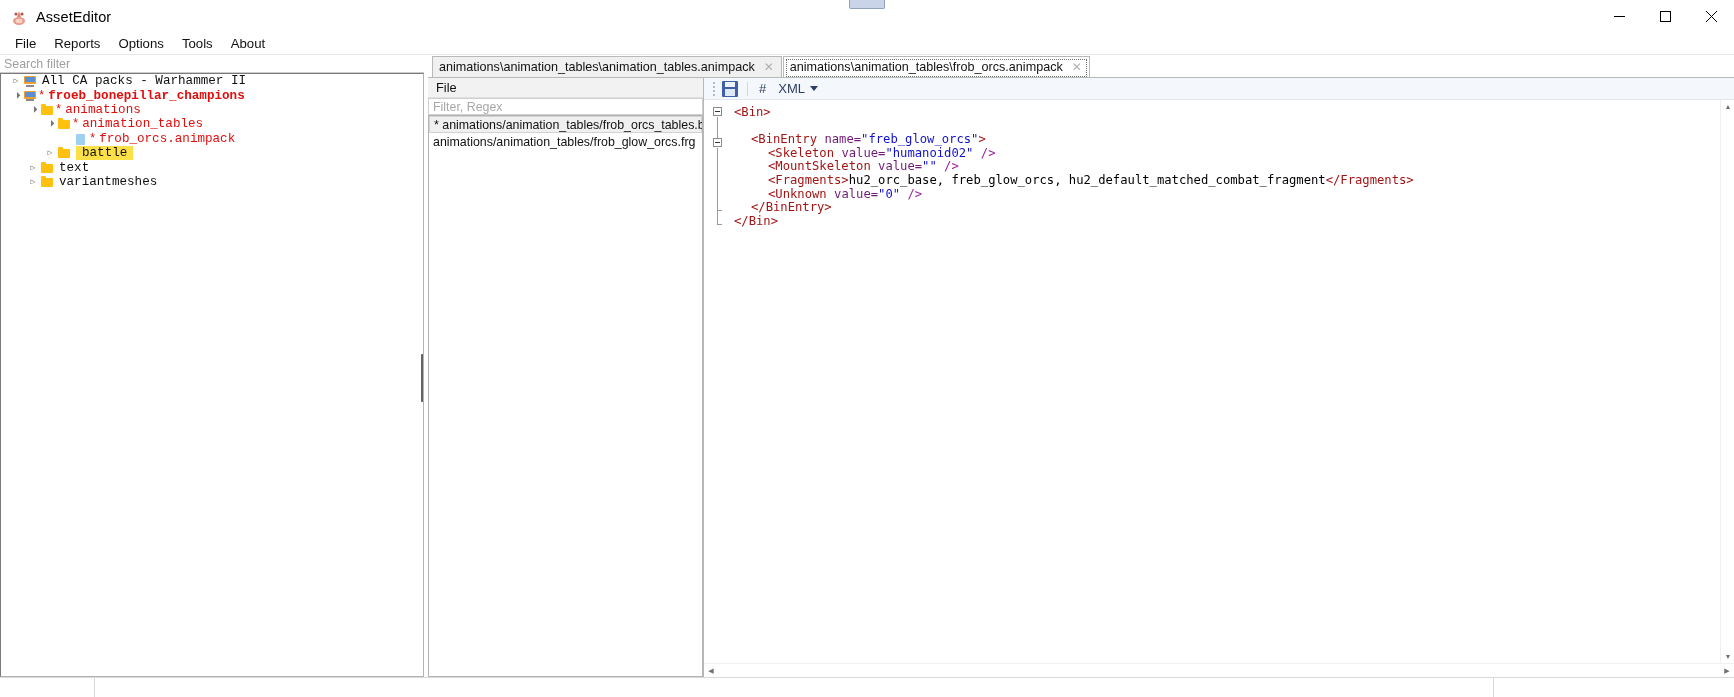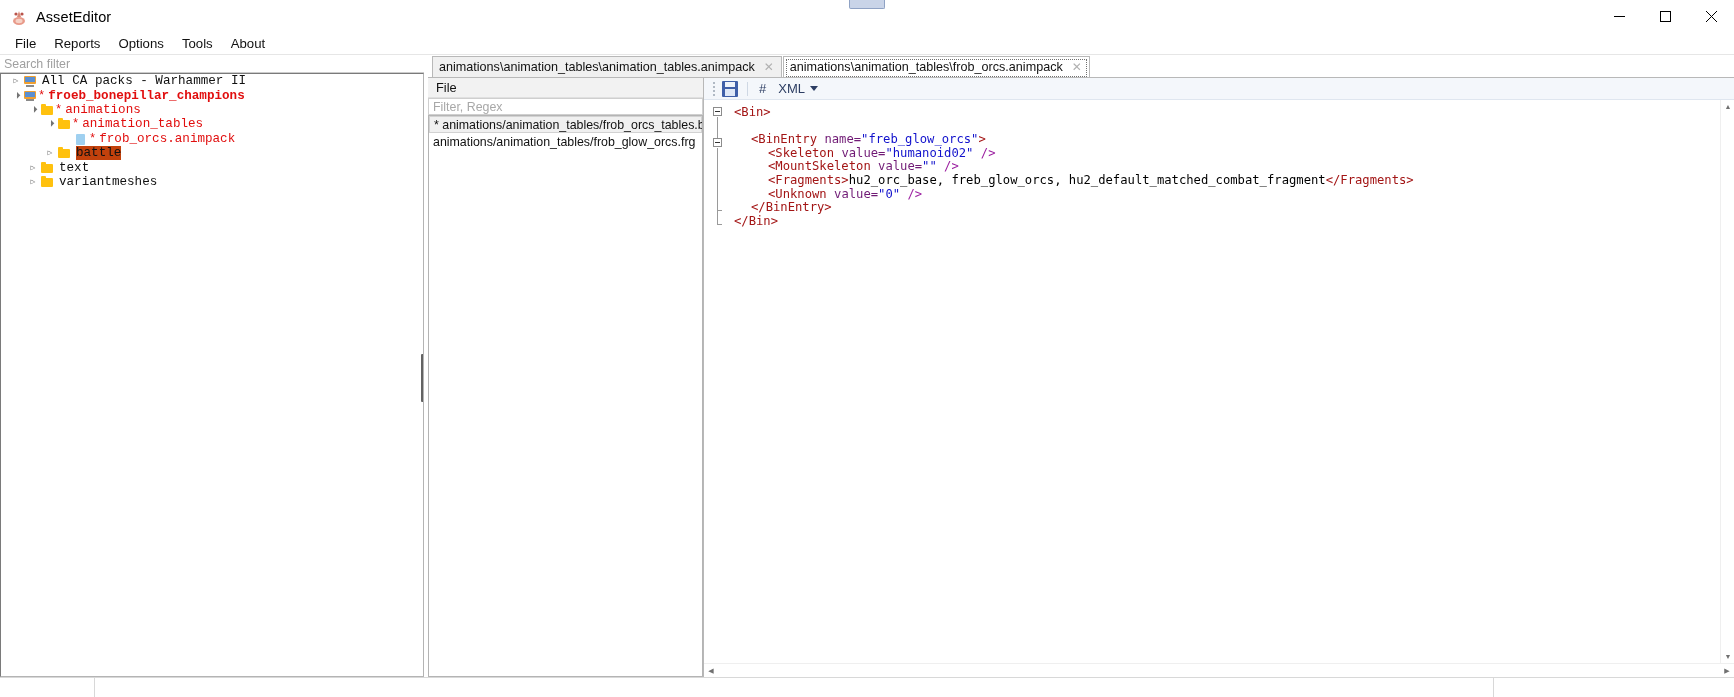--- a/index.html
+++ b/index.html
@@ -148,21 +148,21 @@
   .ico.file::before {
     content: "";
     position: absolute; left: 2px; top: 1px;
     width: 9px; height: 11px;
     background: #9fd0f0;
     border-radius: 1px;
   }
   .tlabel { color: #111; }
   .tlabel.mod { color: #e10e0e; }
   .tlabel.bold { font-weight: bold; }
-  .tnode.selected-soft .tlabel { background: #c2410c; padding: 0 0; }
+  .tnode.selected-soft .tlabel { background: #fde047; padding: 0 6px; }
 
   #left-scroll-handle {
     position: absolute;
     right: -3px;
     top: 280px;
     width: 5px; height: 48px;
     background: #636363;
     border-radius: 1px;
   }
 

